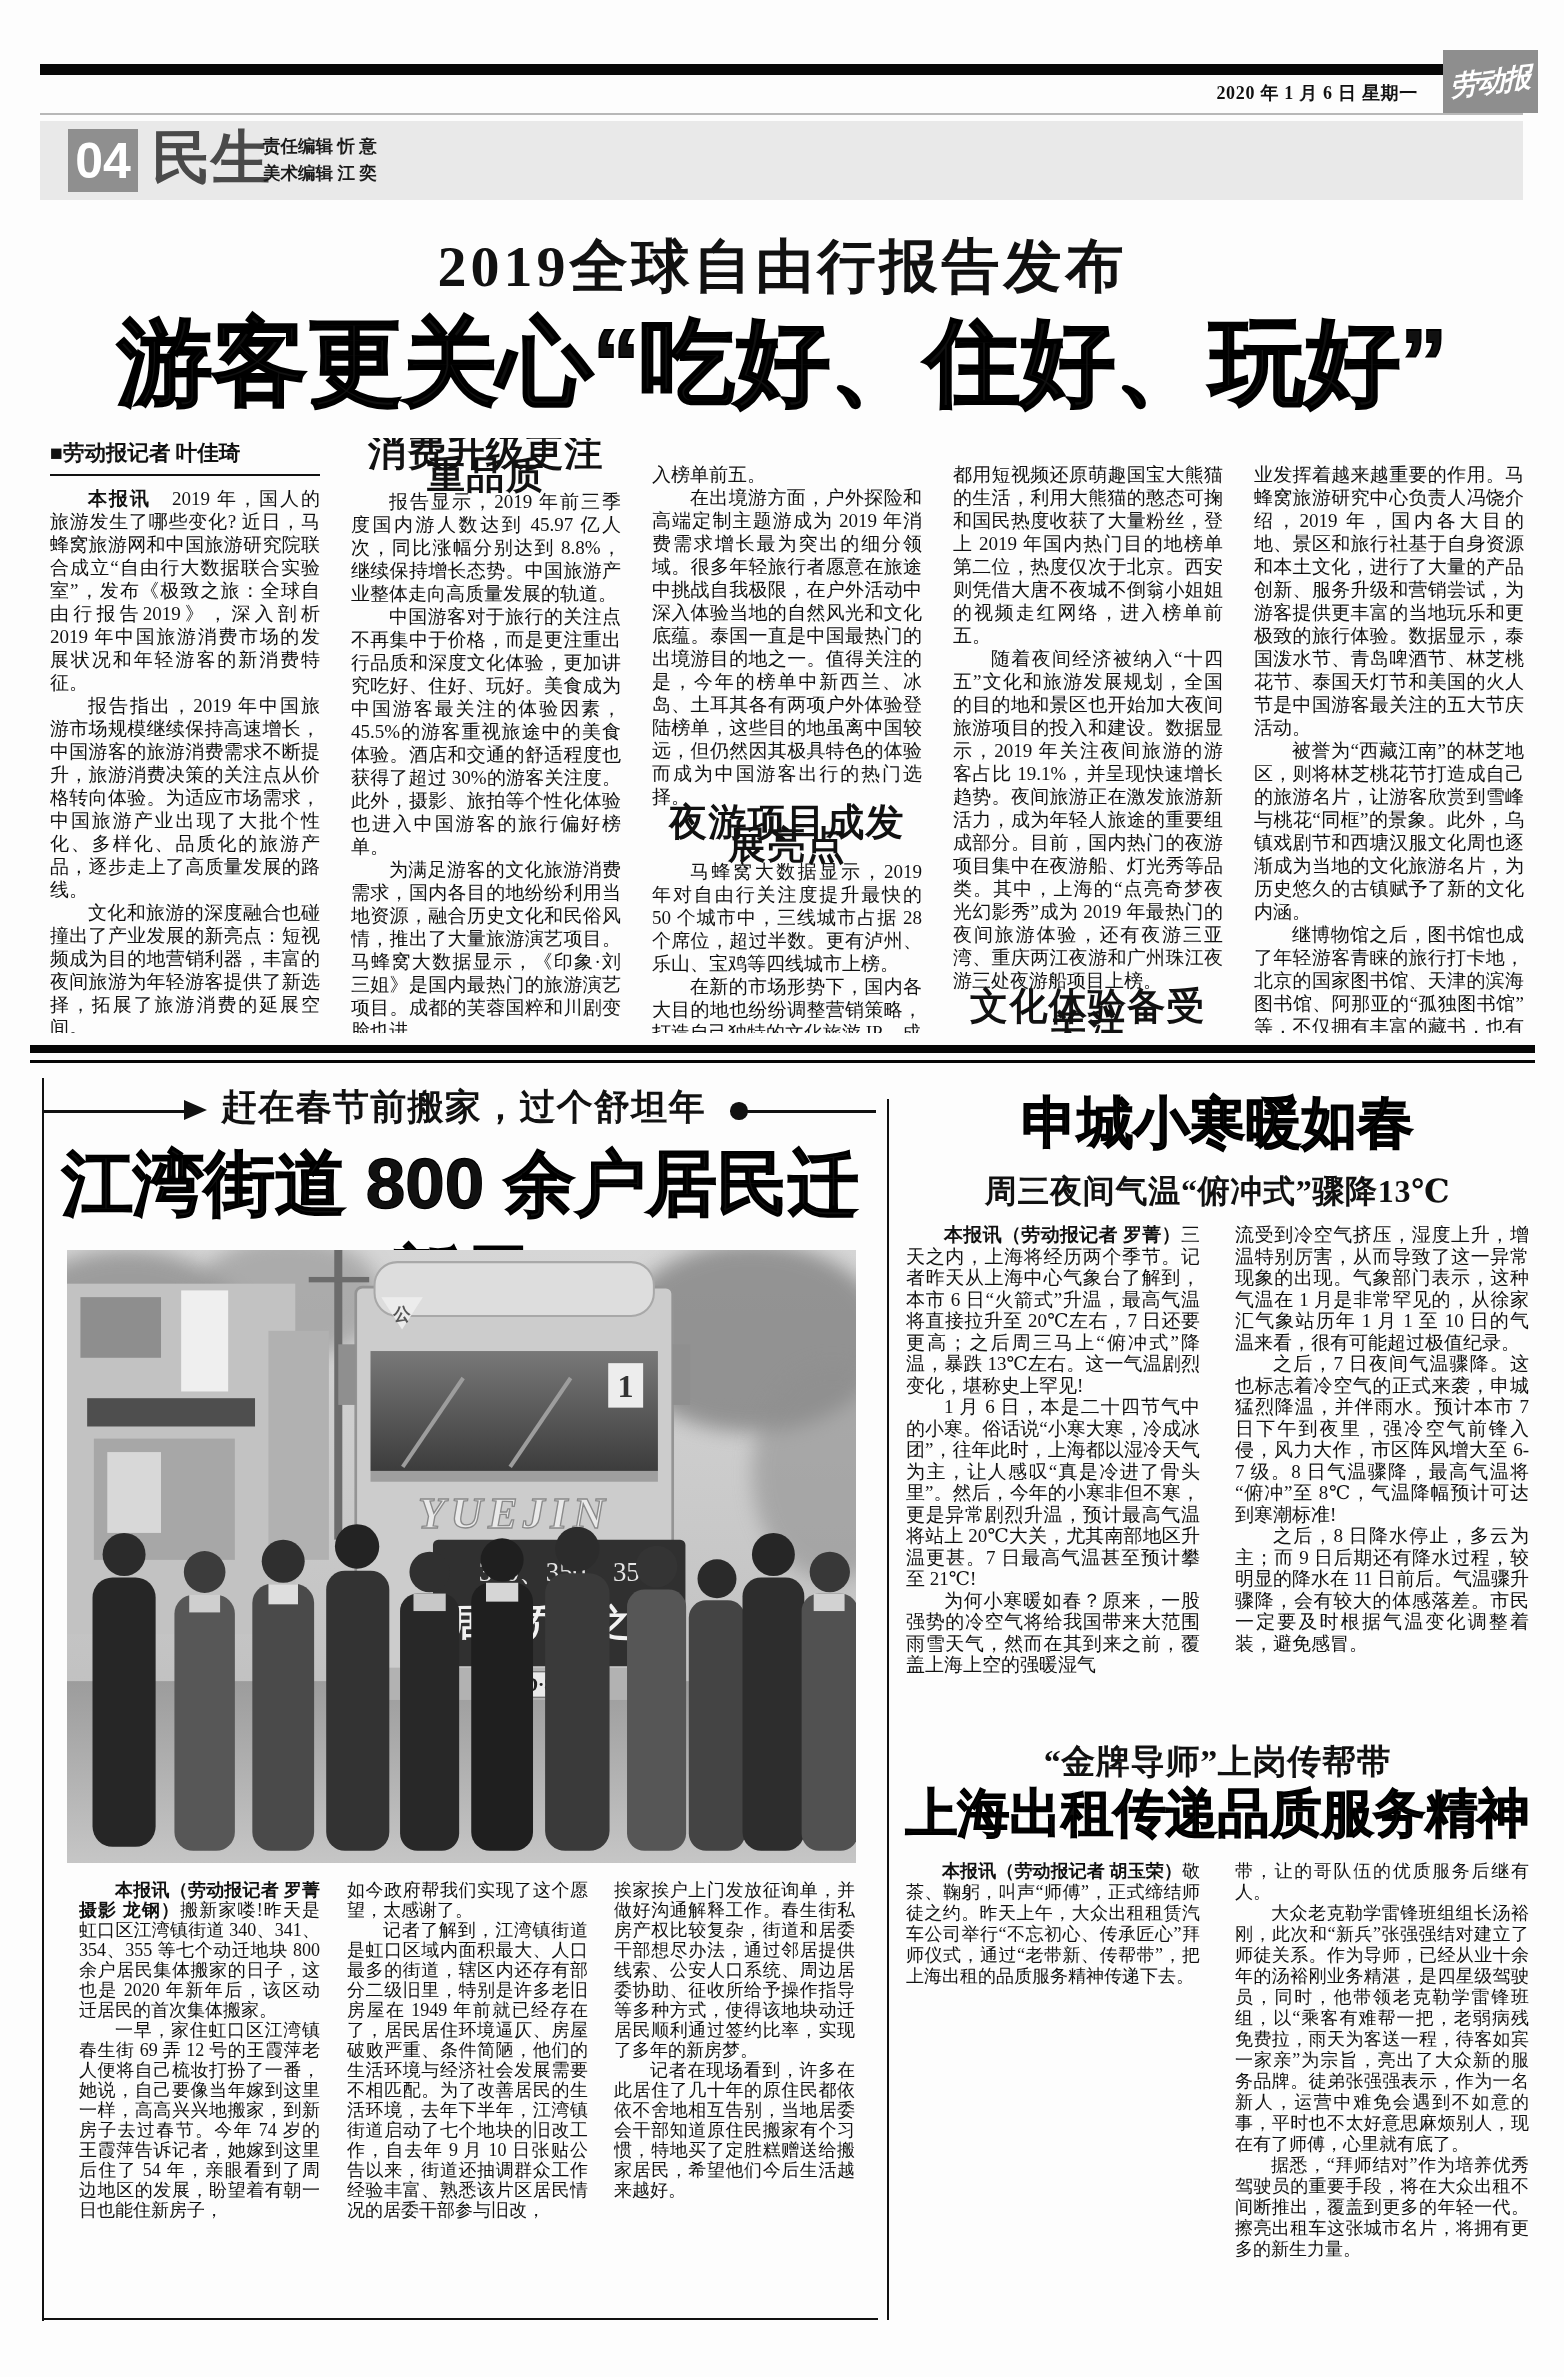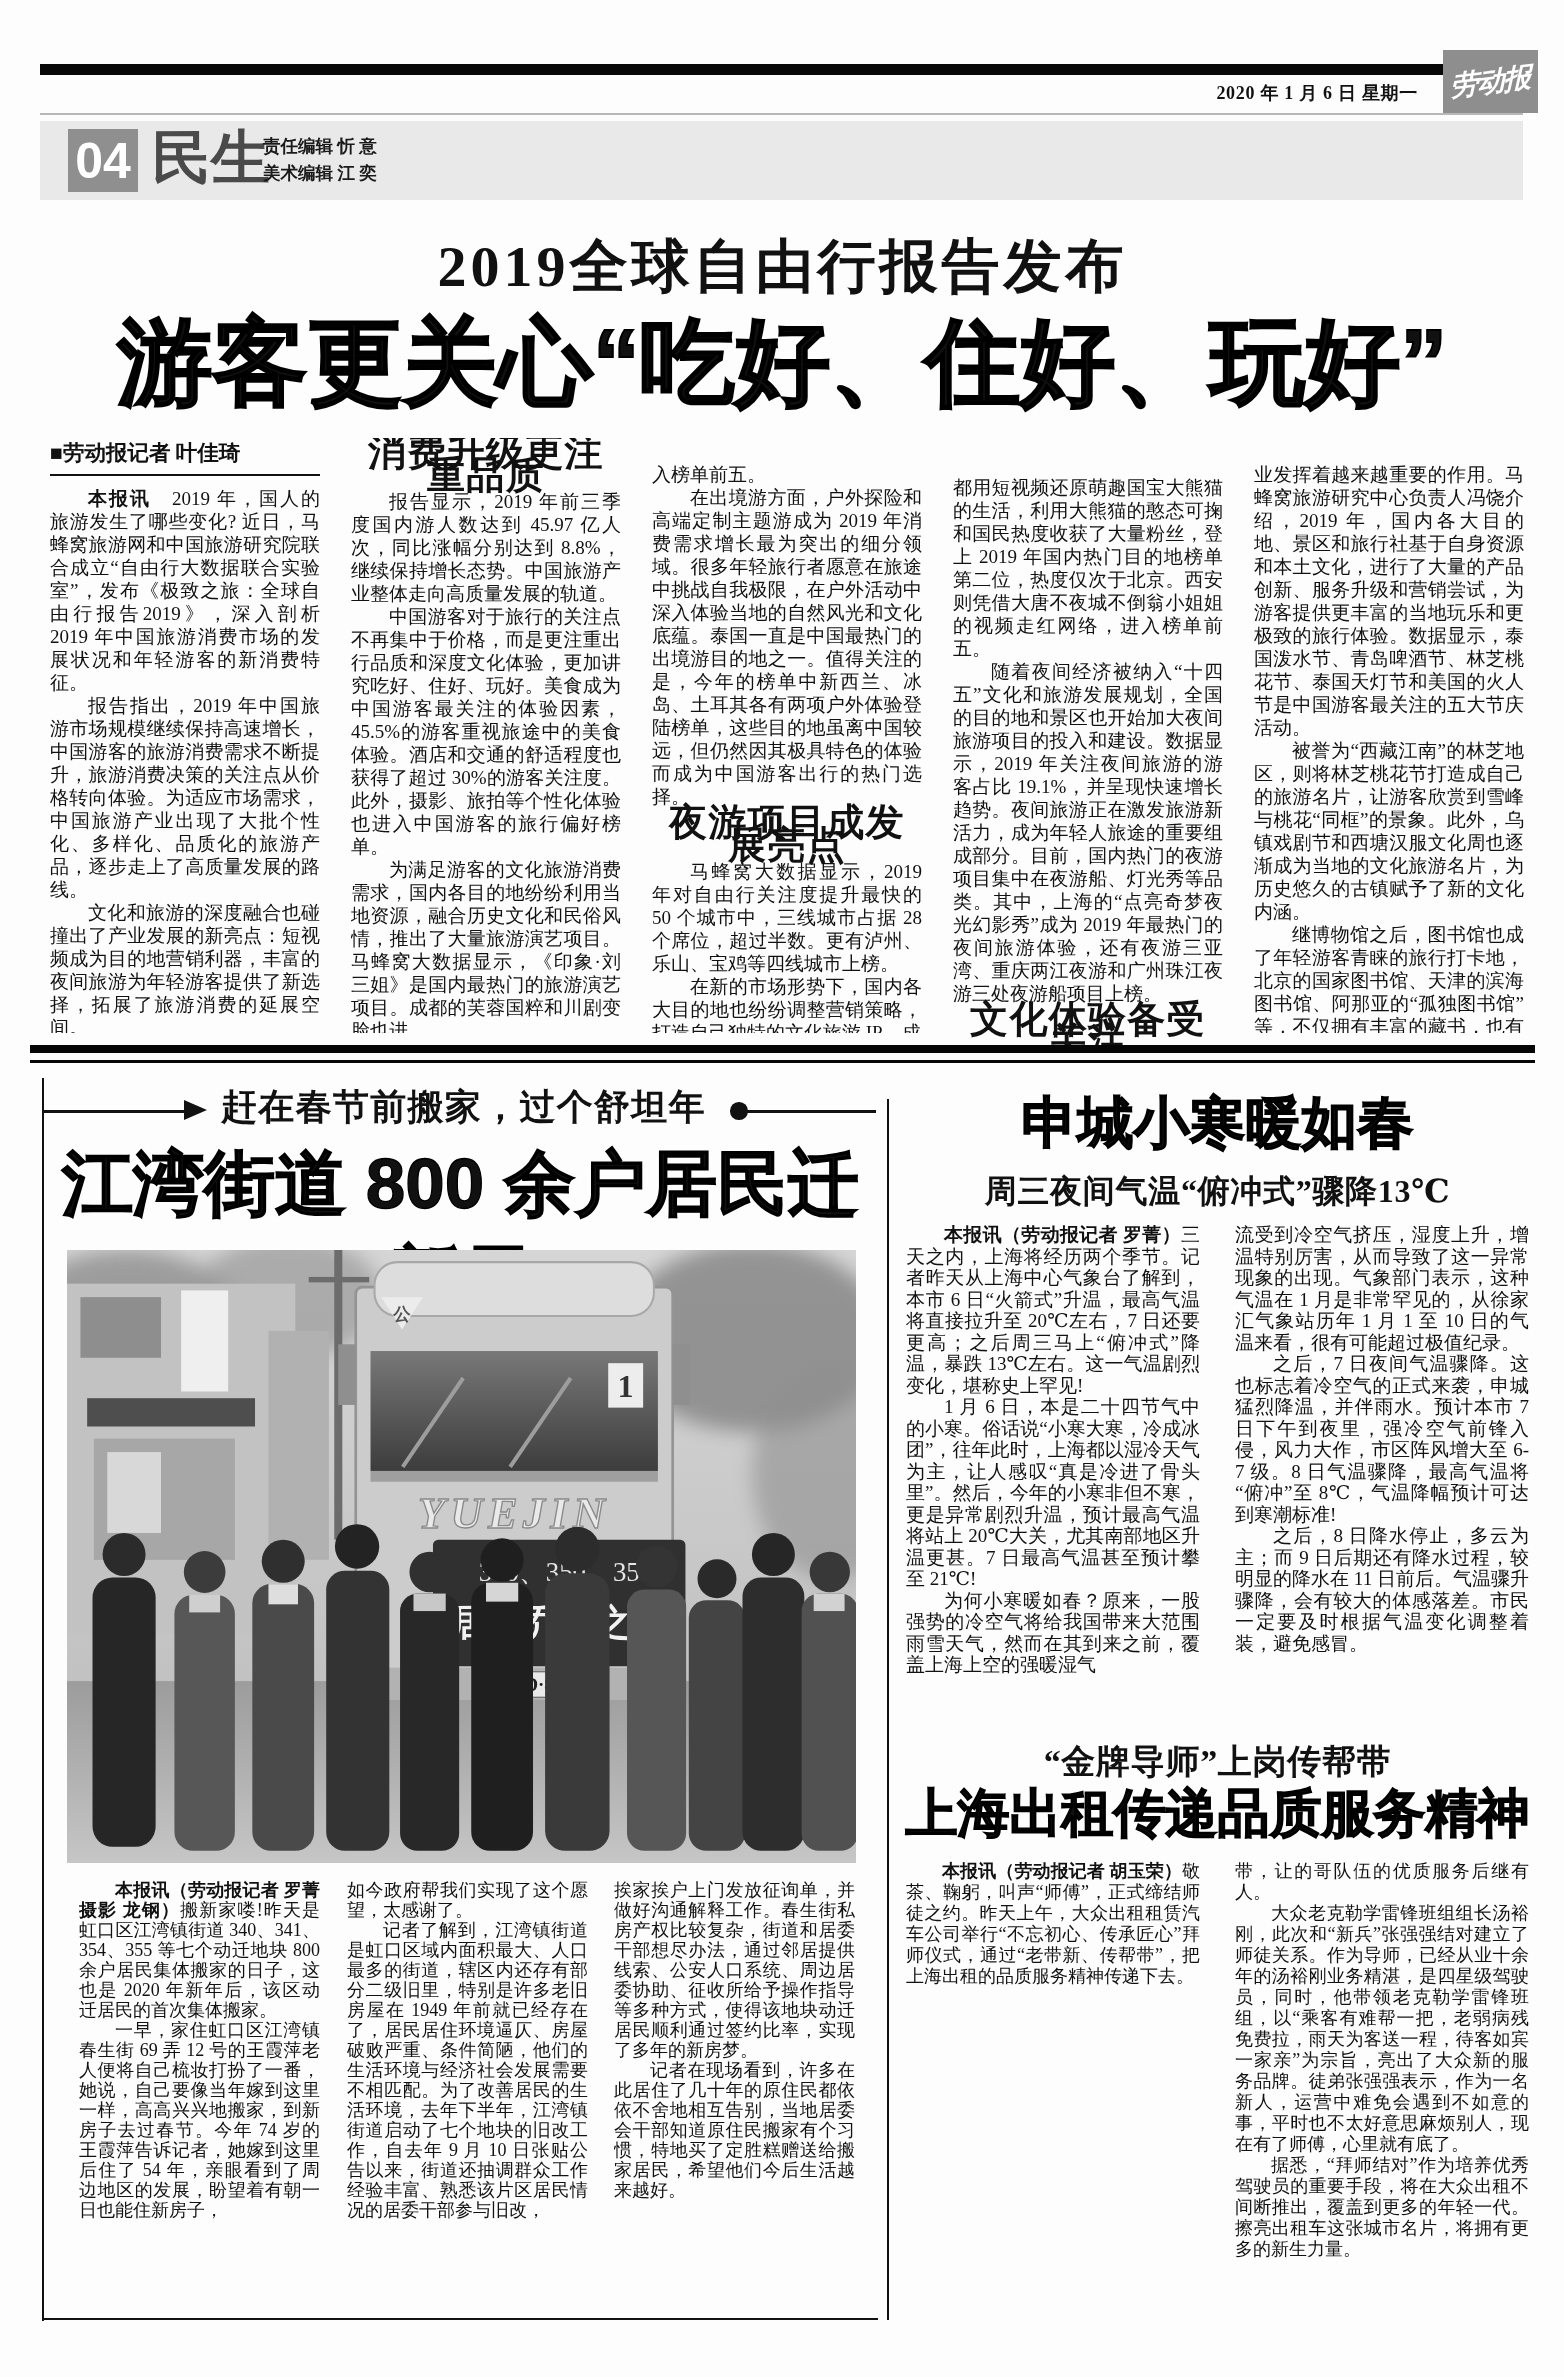--- a/index.html
+++ b/index.html
@@ -115,21 +115,21 @@
   </div>
 
   <div class="col" style="left:652px;top:438px;height:595px;">
     <p class="cont">入榜单前五。</p>
     <p>在出境游方面，户外探险和高端定制主题游成为 2019 年消费需求增长最为突出的细分领域。很多年轻旅行者愿意在旅途中挑战自我极限，在户外活动中深入体验当地的自然风光和文化底蕴。泰国一直是中国最热门的出境游目的地之一。值得关注的是，今年的榜单中新西兰、冰岛、土耳其各有两项户外体验登陆榜单，这些目的地虽离中国较远，但仍然因其极具特色的体验而成为中国游客出行的热门选择。</p>
     <p class="colsub">夜游项目成发展亮点</p>
     <p>马蜂窝大数据显示，2019 年对自由行关注度提升最快的 50 个城市中，三线城市占据 28 个席位，超过半数。更有泸州、乐山、宝鸡等四线城市上榜。</p>
     <p>在新的市场形势下，国内各大目的地也纷纷调整营销策略，打造自己独特的文化旅游 IP。成</p>
   </div>
 
-  <div class="col" style="left:953px;top:451px;height:595px;">
+  <div class="col" style="left:953px;top:438px;height:595px;">
     <p class="cont">都用短视频还原萌趣国宝大熊猫的生活，利用大熊猫的憨态可掬和国民热度收获了大量粉丝，登上 2019 年国内热门目的地榜单第二位，热度仅次于北京。西安则凭借大唐不夜城不倒翁小姐姐的视频走红网络，进入榜单前五。</p>
     <p>随着夜间经济被纳入“十四五”文化和旅游发展规划，全国的目的地和景区也开始加大夜间旅游项目的投入和建设。数据显示，2019 年关注夜间旅游的游客占比 19.1%，并呈现快速增长趋势。夜间旅游正在激发旅游新活力，成为年轻人旅途的重要组成部分。目前，国内热门的夜游项目集中在夜游船、灯光秀等品类。其中，上海的“点亮奇梦夜光幻影秀”成为 2019 年最热门的夜间旅游体验，还有夜游三亚湾、重庆两江夜游和广州珠江夜游三处夜游船项目上榜。</p>
     <p class="colsub">文化体验备受关注</p>
     <p>2019 年，文化消费在旅游产</p>
   </div>
 
   <div class="col" style="left:1254px;top:438px;height:595px;">
     <p class="cont">业发挥着越来越重要的作用。马蜂窝旅游研究中心负责人冯饶介绍，2019 年，国内各大目的地、景区和旅行社基于自身资源和本土文化，进行了大量的产品创新、服务升级和营销尝试，为游客提供更丰富的当地玩乐和更极致的旅行体验。数据显示，泰国泼水节、青岛啤酒节、林芝桃花节、泰国天灯节和美国的火人节是中国游客最关注的五大节庆活动。</p>
     <p>被誉为“西藏江南”的林芝地区，则将林芝桃花节打造成自己的旅游名片，让游客欣赏到雪峰与桃花“同框”的景象。此外，乌镇戏剧节和西塘汉服文化周也逐渐成为当地的文化旅游名片，为历史悠久的古镇赋予了新的文化内涵。</p>
     <p>继博物馆之后，图书馆也成了年轻游客青睐的旅行打卡地，北京的国家图书馆、天津的滨海图书馆、阿那亚的“孤独图书馆”等，不仅拥有丰富的藏书，也有着独特的建筑风格和人文景观，为年轻游客提供深度的旅行体验。</p>

